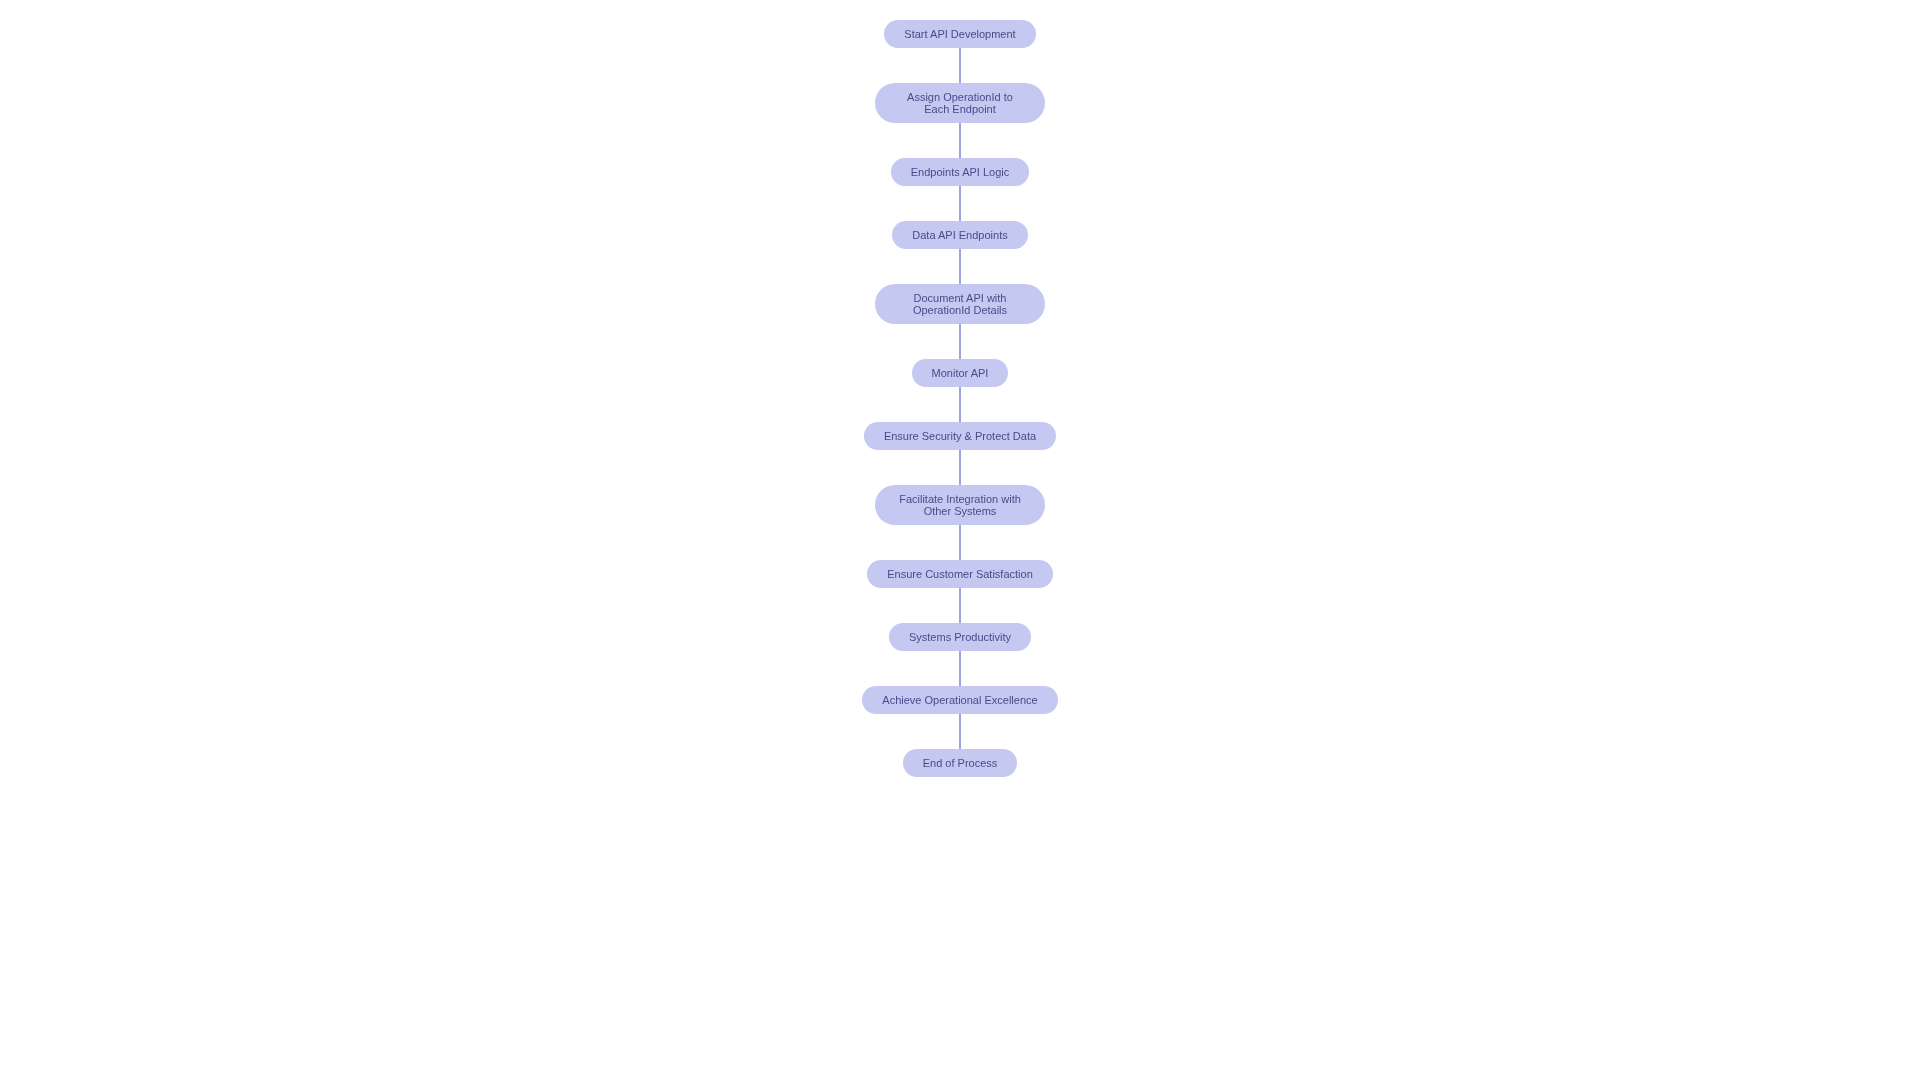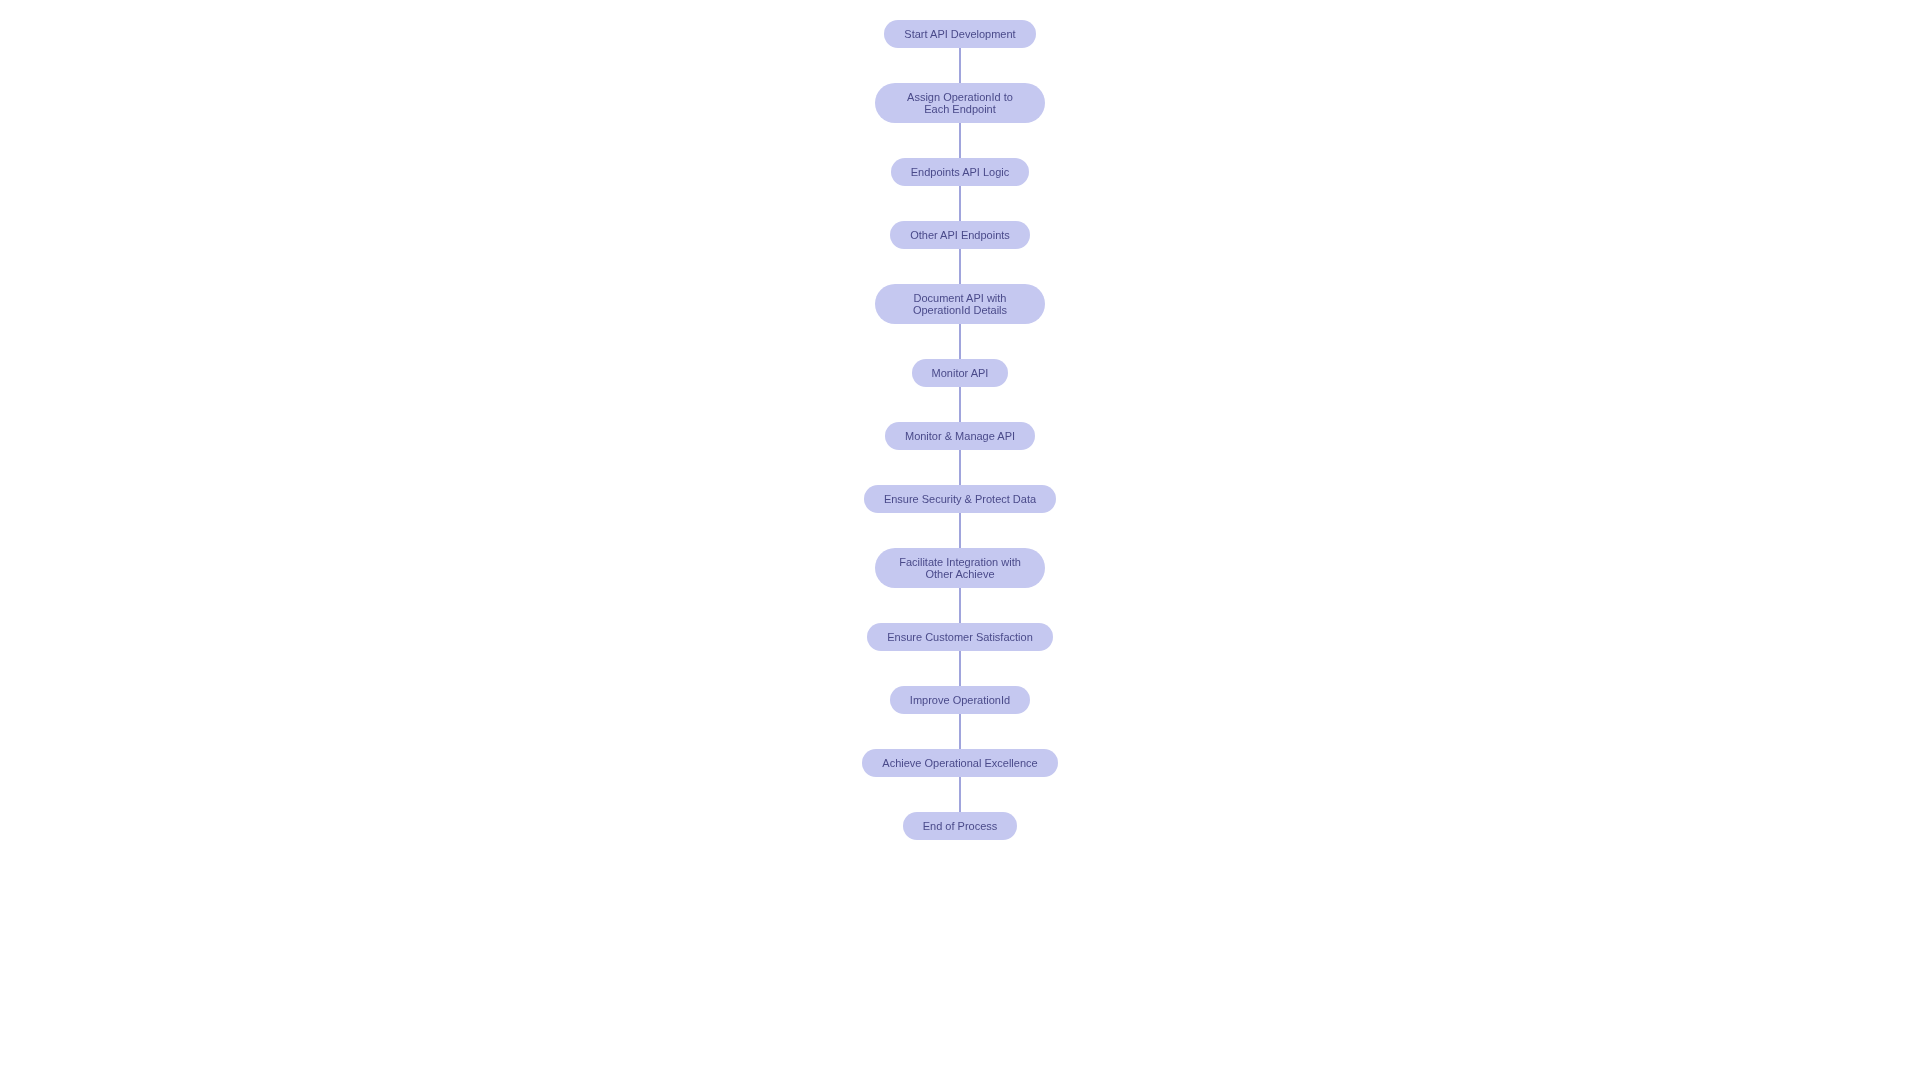--- a/index.html
+++ b/index.html
@@ -74,56 +74,52 @@
     <div class="flow-node wide">Assign OperationId to Each Endpoint</div>
     <div class="connector"></div>
   </div>
 
   <div class="node-wrapper">
     <div class="flow-node">Endpoints API Logic</div>
     <div class="connector"></div>
   </div>
 
   <div class="node-wrapper">
-    <div class="flow-node">Other API Endpoints</div>
+    <div class="flow-node">Data API Endpoints</div>
     <div class="connector"></div>
   </div>
 
   <div class="node-wrapper">
     <div class="flow-node wide">Document API with OperationId Details</div>
     <div class="connector"></div>
   </div>
 
   <div class="node-wrapper">
     <div class="flow-node">Monitor API</div>
     <div class="connector"></div>
   </div>
 
-  <div class="node-wrapper">
-    <div class="flow-node">Monitor &amp; Manage API</div>
-    <div class="connector"></div>
-  </div>
 
   <div class="node-wrapper">
     <div class="flow-node">Ensure Security &amp; Protect Data</div>
     <div class="connector"></div>
   </div>
 
   <div class="node-wrapper">
-    <div class="flow-node wide">Facilitate Integration with Other Achieve</div>
+    <div class="flow-node wide">Facilitate Integration with Other Systems</div>
     <div class="connector"></div>
   </div>
 
   <div class="node-wrapper">
     <div class="flow-node">Ensure Customer Satisfaction</div>
     <div class="connector"></div>
   </div>
 
   <div class="node-wrapper">
-    <div class="flow-node">Improve OperationId</div>
+    <div class="flow-node">Systems Productivity</div>
     <div class="connector"></div>
   </div>
 
   <div class="node-wrapper">
     <div class="flow-node">Achieve Operational Excellence</div>
     <div class="connector"></div>
   </div>
 
   <div class="node-wrapper">
     <div class="flow-node">End of Process</div>

